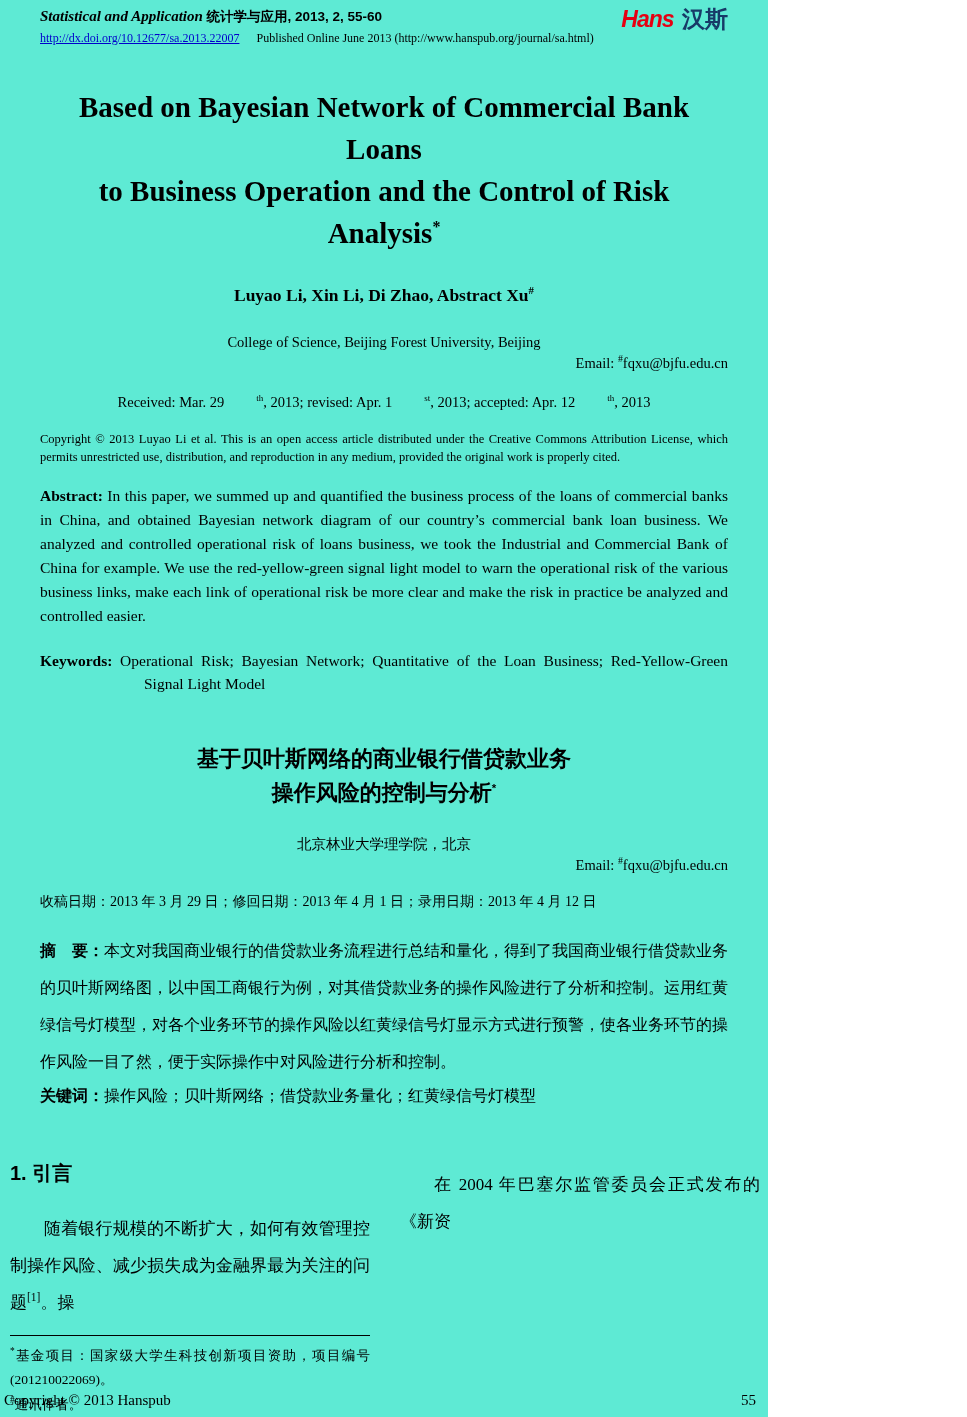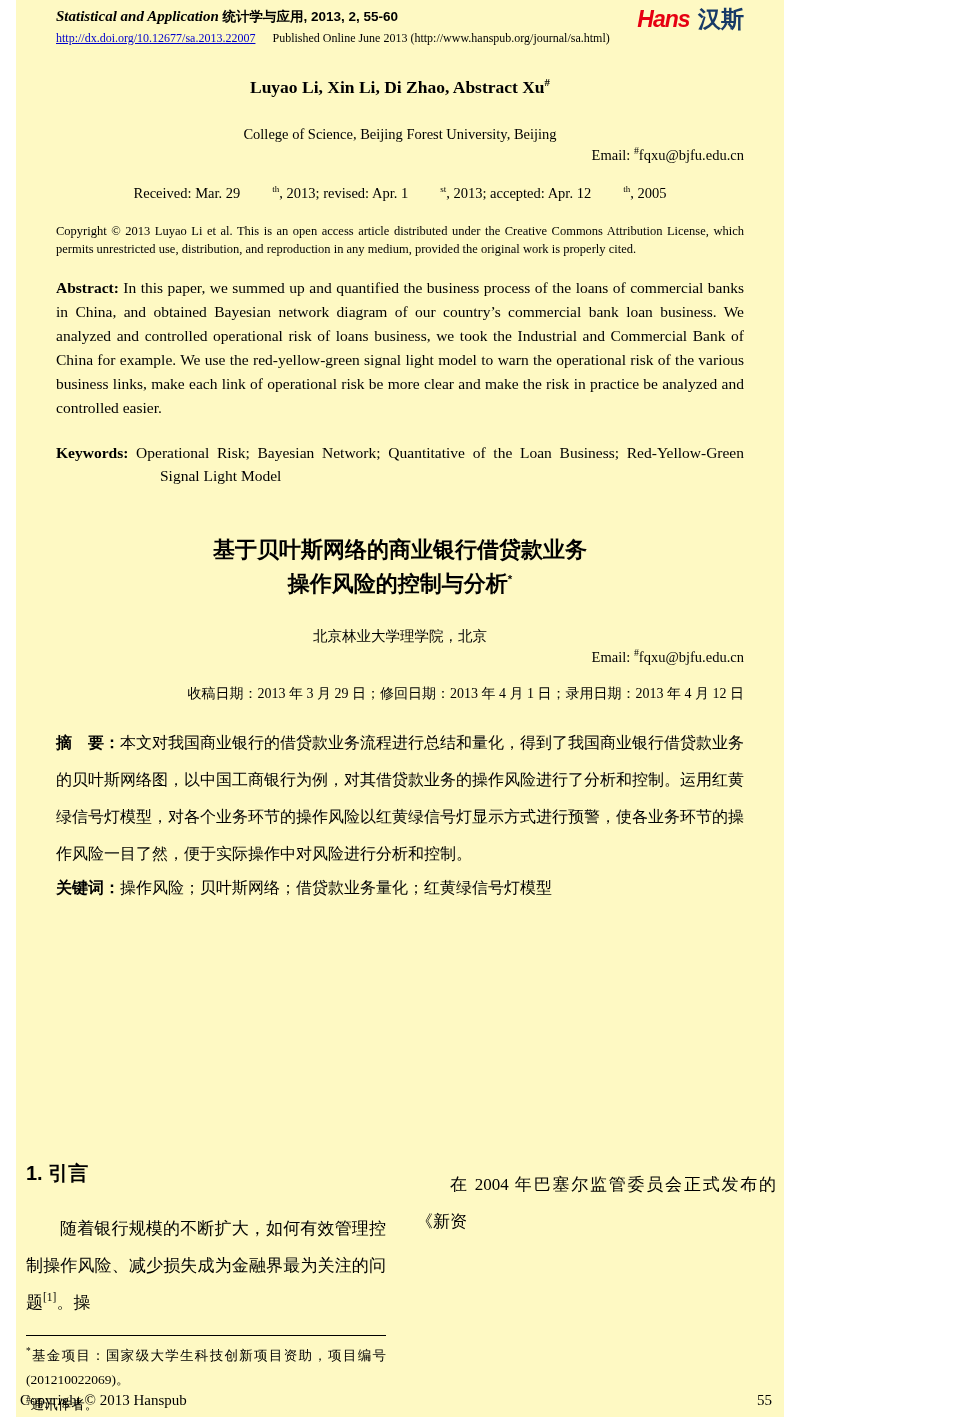--- a/index.html
+++ b/index.html
@@ -1,18 +1,18 @@
 <!DOCTYPE html>
 <html><head>
 <meta charset="utf-8">
 <style>
   html,body{margin:0;padding:0;background:#ffffff;}
   .page{
-    position:relative;width:768px;height:1417px;background:#fef9c3;color:#000;
-    font-family:"Liberation Serif","DejaVu Serif",serif;overflow:hidden;box-sizing:border-box;margin-left:16px;
+    position:relative;width:768px;height:1417px;background:#5eead4;color:#000;
+    font-family:"Liberation Serif","DejaVu Serif",serif;overflow:hidden;box-sizing:border-box;
   }
   .top{padding:6px 40px 0 40px;}
   
   .hdr{display:flex;justify-content:space-between;align-items:flex-start;}
   .hdr-line1{font-size:14.5px;line-height:1.45;}
   .jr-en{font-weight:bold;font-style:italic;font-size:15px;}
   .jr-zh{font-weight:bold;font-family:"Liberation Sans","DejaVu Sans",sans-serif;font-size:13.5px;}
   .hdr-line2{font-size:12px;margin-top:3px;text-align:center;}
   .doi{color:#0000cc;text-decoration:underline;cursor:pointer;}
   .pub{margin-left:14px;}
@@ -33,21 +33,21 @@
   .abstract{margin-top:17px;font-size:15.5px;line-height:1.55;text-align:justify;}
   .b{font-weight:bold;}
   .kw{margin-top:21px;font-size:15.5px;line-height:1.5;padding-left:104px;text-indent:-104px;text-align:justify;}
   
   .zh-title{margin:46px 0 0 0;text-align:center;font-size:22px;font-weight:bold;line-height:1.55;
     font-family:"Liberation Sans","DejaVu Sans",sans-serif;}
   .zh-title sup{font-size:52%;}
   .zh-authors{margin-top:40px;text-align:center;font-size:18px;font-weight:bold;}
   .zh-authors sup{font-size:60%;}
   .zh-affil{margin-top:24px;text-align:center;font-size:14.5px;line-height:1.5;}
-  .zh-dates{margin-top:19px;text-align:right;font-size:14px;}
+  .zh-dates{margin-top:19px;text-align:left;font-size:14px;}
   .zh-abs{margin-top:22px;font-size:16px;line-height:2.3;text-align:justify;}
   .zh-lbl{font-weight:bold;font-family:"Liberation Sans","DejaVu Sans",sans-serif;}
   .zh-kw{margin-top:6px;font-size:16px;}
   
   .sec{position:absolute;top:1152px;left:0;right:0;display:flex;gap:30px;padding:0 8px 0 10px;justify-content:flex-end;}
   .col{flex:1;font-size:17px;line-height:2.16;text-align:justify;}
   .sec-h{margin:0 0 16px 0;font-size:20px;font-weight:bold;font-family:"Liberation Sans","DejaVu Sans",sans-serif;}
   .col p{margin:0;}
   .p-indent{text-indent:2em;}
   .ref-sup{font-size:68%;}
@@ -75,32 +75,36 @@
           <a class="doi">http://dx.doi.org/10.12677/sa.2013.22007</a>
           <span class="pub">Published Online June 2013 (http://www.hanspub.org/journal/sa.html)</span>
         </div>
       </div>
       <div class="logo">
         <span class="logo-hans">Hans</span>
         <span class="logo-zh">汉斯</span>
       </div>
     </div>
 
+    <h1 class="title">
+      <span>Based on Bayesian Network of Commercial Bank Loans</span><br>
+      <span>to Business Operation and the Control of Risk Analysis</span><sup>*</sup>
+    </h1>
 
     <div class="authors">
       <span>Luyao Li, Xin Li, Di Zhao, Abstract Xu</span><sup>#</sup>
     </div>
 
     <div class="affil">College of Science, Beijing Forest University, Beijing</div>
     <div class="email-line">
       <span>Email: </span><sup>#</sup><span>fqxu@bjfu.edu.cn</span>
     </div>
 
     <div class="received">
-      <span>Received: Mar. 29</span><sup>th</sup><span>, 2013; revised: Apr. 1</span><sup>st</sup><span>, 2013; accepted: Apr. 12</span><sup>th</sup><span>, 2005</span>
+      <span>Received: Mar. 29</span><sup>th</sup><span>, 2013; revised: Apr. 1</span><sup>st</sup><span>, 2013; accepted: Apr. 12</span><sup>th</sup><span>, 2013</span>
     </div>
 
     <div class="license">Copyright © 2013 Luyao Li et al. This is an open access article distributed under the Creative Commons Attribution License, which permits unrestricted use, distribution, and reproduction in any medium, provided the original work is properly cited.</div>
 
     <div class="abstract">
       <span class="b">Abstract:</span>
       <span>In this paper, we summed up and quantified the business process of the loans of commercial banks in China, and obtained Bayesian network diagram of our country’s commercial bank loan business. We analyzed and controlled operational risk of loans business, we took the Industrial and Commercial Bank of China for example. We use the red-yellow-green signal light model to warn the operational risk of the various business links, make each link of operational risk be more clear and make the risk in practice be analyzed and controlled easier.</span>
     </div>
 
     <div class="kw">

